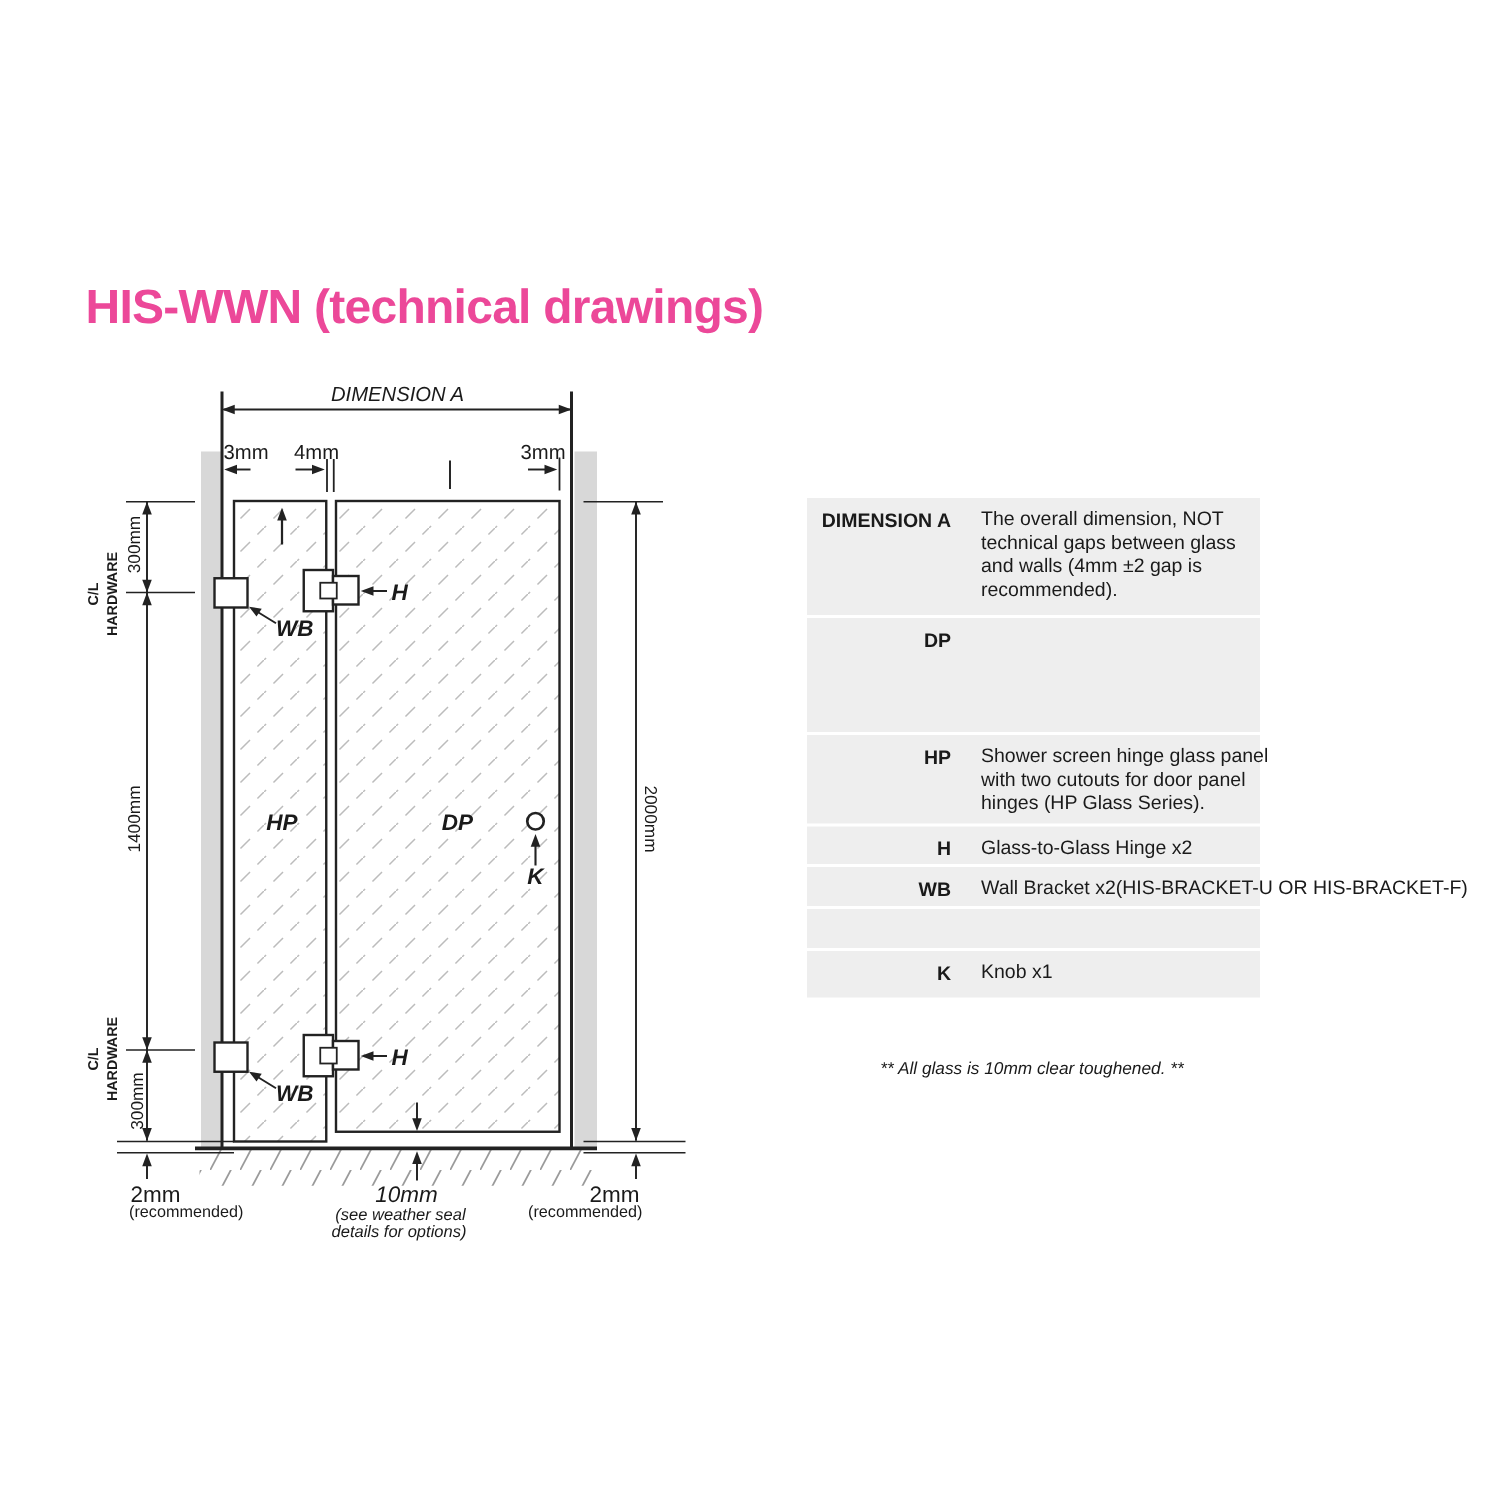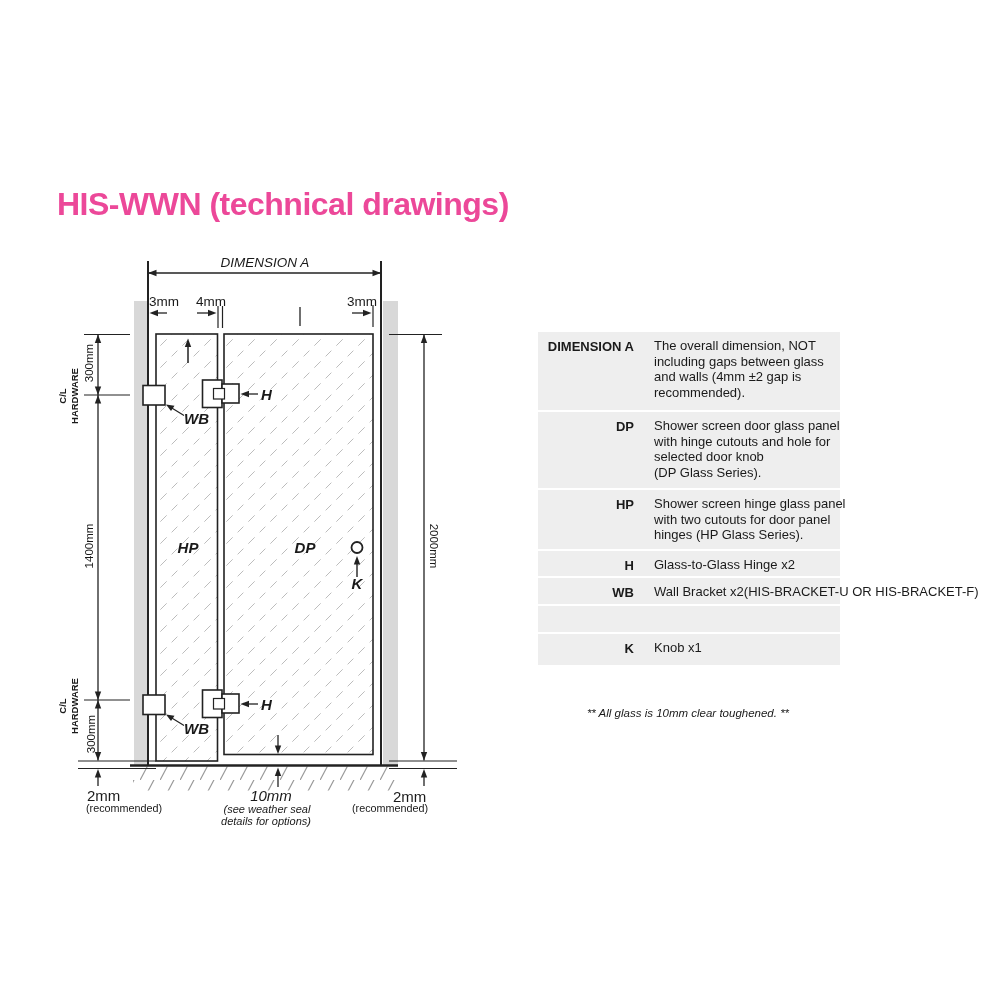--- a/index.html
+++ b/index.html
@@ -176,34 +176,28 @@
     <text class="small-txt" x="352" y="811.5">(recommended)</text>
   </g>
 </svg>
 
 <div id="legend">
 
   <div class="lg-row" style="height:78px;">
     <div class="lg-term">DIMENSION A</div>
     <div class="lg-desc">
       <div class="lg-line">The overall dimension, NOT</div>
-      <div class="lg-line">including gaps between glass</div>
+      <div class="lg-line">technical gaps between glass</div>
       <div class="lg-line">and walls (4mm ±2 gap is</div>
       <div class="lg-line">recommended).</div>
     </div>
   </div>
 
   <div class="lg-row" style="height:76px;">
     <div class="lg-term">DP</div>
-    <div class="lg-desc">
-      <div class="lg-line">Shower screen door glass panel</div>
-      <div class="lg-line">with hinge cutouts and hole for</div>
-      <div class="lg-line">selected door knob</div>
-      <div class="lg-line">(DP Glass Series).</div>
-    </div>
   </div>
 
   <div class="lg-row" style="height:59px;">
     <div class="lg-term">HP</div>
     <div class="lg-desc">
       <div class="lg-line">Shower screen hinge glass panel</div>
       <div class="lg-line">with two cutouts for door panel</div>
       <div class="lg-line">hinges (HP Glass Series).</div>
     </div>
   </div>

